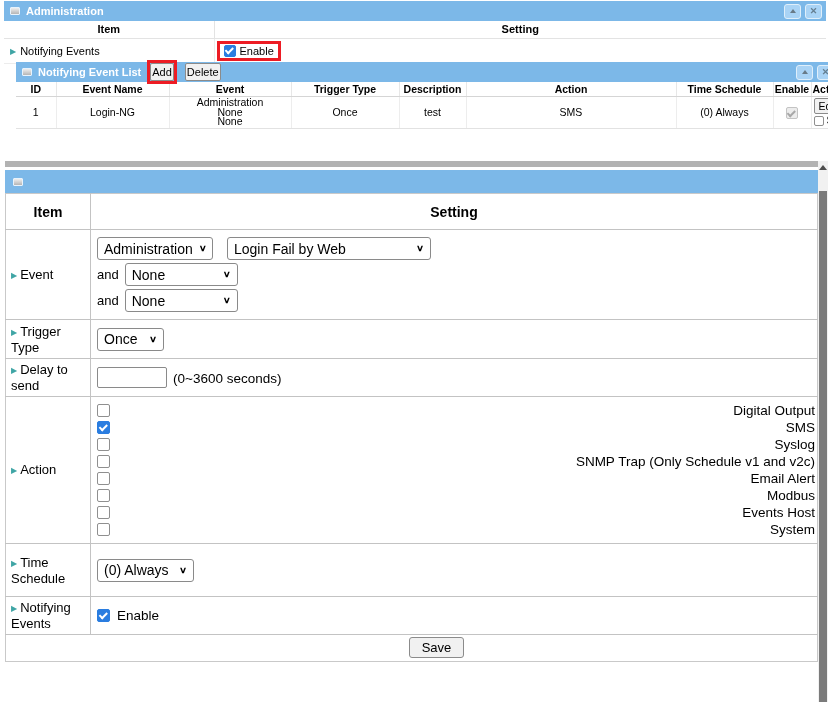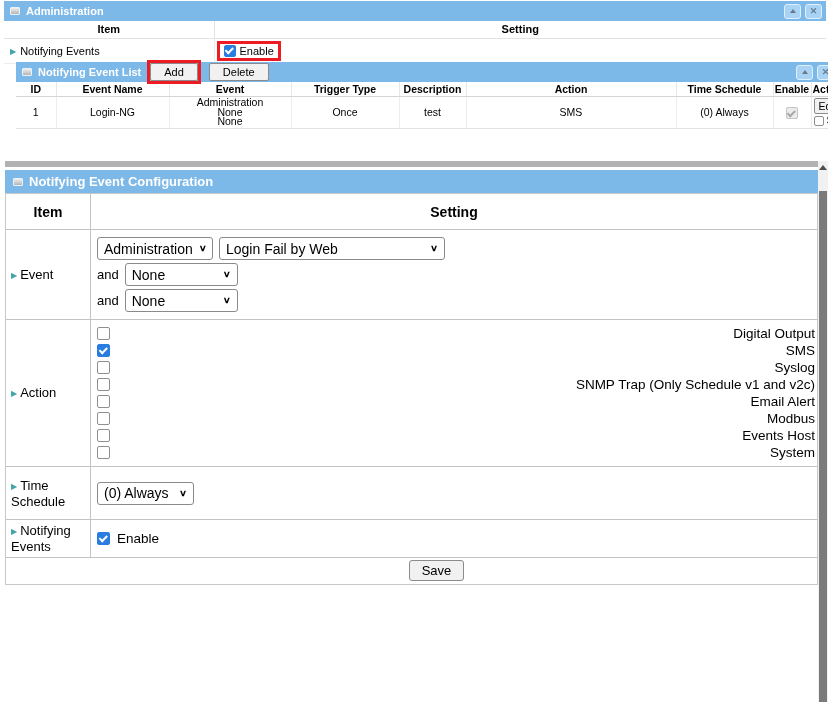--- a/index.html
+++ b/index.html
@@ -12,21 +12,21 @@
   
   .panel { position:absolute; background:#fff; }
   .phead { height:20px; background:#7cb8e8; display:flex; align-items:center; padding:0 4px 0 6px; }
   .picon { width:10px; height:8px; background:linear-gradient(#efefef,#b5b5b5); border:1px solid #e8f3fc; border-radius:1px; margin-right:6px; flex:none; }
   .ptitle { color:#fff; font-size:11px; font-weight:bold; white-space:nowrap; }
   .winbtns { margin-left:auto; display:flex; gap:4px; }
   .winbtn { width:17px; height:15px; background:#a9d3f5; border:1px solid #dfeffb; border-radius:3px; display:flex; align-items:center; justify-content:center; color:#657e90; font-size:9px; font-weight:bold; cursor:default; }
   .tri-up { width:0; height:0; border-left:3px solid transparent; border-right:3px solid transparent; border-bottom:4px solid #687a87; }
 
   
-  .btn { background:#f1f1f1; border:1px solid #8b8b8b; border-radius:2px; font-size:11px; font-family:inherit; padding:0 13px; height:18px; display:inline-flex; align-items:center; color:#000; cursor:default; }
+  .btn { background:#f1f1f1; border:1px solid #8b8b8b; border-radius:2px; font-size:11px; font-family:inherit; padding:0 1px; height:18px; display:inline-flex; align-items:center; color:#000; cursor:default; }
   .redwrap { border:3px solid #ed1c24; display:inline-flex; line-height:0; }
   .redbox { display:inline-flex; align-items:center; gap:4px; border:3px solid #ed1c24; padding:1px 4px; margin:1px 0; background:#fff; }
 
   
   .cb { width:12px; height:12px; border:1px solid #8f8f8f; border-radius:2px; background:#fff; display:inline-flex; align-items:center; justify-content:center; flex:none; cursor:default; }
   .cb.checked { background:#2a7de0; border-color:#2a7de0; }
   .cb.checked::after { content:""; width:6px; height:3px; border-left:2px solid #fff; border-bottom:2px solid #fff; transform:rotate(-45deg) translate(0,-1px); }
   .cb.dischecked { background:#ececec; border-color:#c3c3c3; }
   .cb.dischecked::after { content:""; width:6px; height:3px; border-left:2px solid #a8a8a8; border-bottom:2px solid #a8a8a8; transform:rotate(-45deg) translate(0,-1px); }
   .cb.small { width:10px; height:10px; }
@@ -65,21 +65,21 @@
   .t3 th { font-size:14px; font-weight:bold; height:36px; border-bottom:1px solid #c3c3c3; text-align:center; }
   .t3 .itemcol3 { width:85px; border-right:1px solid #c3c3c3; }
   .t3 td { border-bottom:1px solid #c3c3c3; font-size:13px; vertical-align:middle; }
   .t3 td.lbl { border-right:1px solid #c3c3c3; padding:3px 2px 3px 5px; line-height:15px; }
   .t3 td.val { padding:4px 2px 4px 6px; }
   .arr3 { color:#3fa5a5; font-size:8px; margin-right:3px; vertical-align:1px; }
 
   .ti { border:1px solid #8a8a8a; border-radius:2px; height:21px; font-size:14px; font-family:inherit; padding:0 4px; background:#fff; color:#000; }
   .sel { display:inline-flex; align-items:center; justify-content:space-between; border:1px solid #8a8a8a; border-radius:3px; height:23px; padding:0 6px; font-size:14px; background:#fff; cursor:default; }
   .chev { font-size:11px; font-weight:bold; transform:scaleY(.8); margin-left:6px; }
-  .w-cat { width:116px; } .w-evt { width:226px; } .w-none { width:113px; }
+  .w-cat { width:116px; } .w-evt { width:204px;margin-left:8px; } .w-none { width:113px; }
   .w-once { width:67px; } .w-sched { width:97px; }
   .evline { display:flex; align-items:center; gap:6px; margin:3px 0; }
   .andlbl { font-size:13px; }
   .hint { font-size:13.5px; margin-left:6px; }
   .ckitem { display:flex; align-items:center; gap:7px; margin:2px 0; font-size:13.5px;justify-content:space-between; }
   .enline { display:flex; align-items:center; gap:7px; font-size:13.5px; }
   .saverow td { height:27px; text-align:center; border-bottom:none; padding:2px 0 3px 0; }
   .save-btn { background:#f1f1f1; border:1px solid #8b8b8b; border-radius:3px; font-size:13px; font-family:inherit; padding:2px 12px; transform:translateX(25px); cursor:default; }
 
   
@@ -194,21 +194,20 @@
     </tr>
   </tbody>
     </table>
 </div>
 
 <div class="gstrip"></div>
 
 <div class="panel p3">
   <div class="phead">
     <span class="picon"></span>
-    <span class="ptitle">Notifying Event Configuration</span>
   </div>
   <table class="t3">
     <tbody>
         <tr>
       <th class="itemcol3">Item</th>
       <th>Setting</th>
     </tr>
 
 
     <tr>
@@ -234,22 +233,37 @@
         <div class="evline">
           <span class="andlbl">and</span>
           <span class="sel w-none">
                 <span>None</span>
                 <span class="chev">∨</span>
               </span>
         </div>
       </td>
     </tr>
 
-
-
+    <tr>
+      <td class="lbl" style="height:39px"><span class="arr3">▶</span><span>Trigger Type</span></td>
+      <td class="val">
+        <span class="sel w-once">
+              <span>Once</span>
+              <span class="chev">∨</span>
+            </span>
+      </td>
+    </tr>
+
+
+    <tr>
+      <td class="lbl" style="height:34px"><span class="arr3">▶</span><span>Delay to send</span></td>
+      <td class="val">
+        <input class="ti" style="width: 70px;" value=""><span class="hint">(0~3600 seconds)</span>
+      </td>
+    </tr>
 
     <tr>
       <td class="lbl" style="height:142px"><span class="arr3">▶</span><span>Action</span></td>
       <td class="val">
 
       <div class="ckitem">
             <span class="cb big"></span>
             <span>Digital Output</span>
           </div>
             <div class="ckitem">

